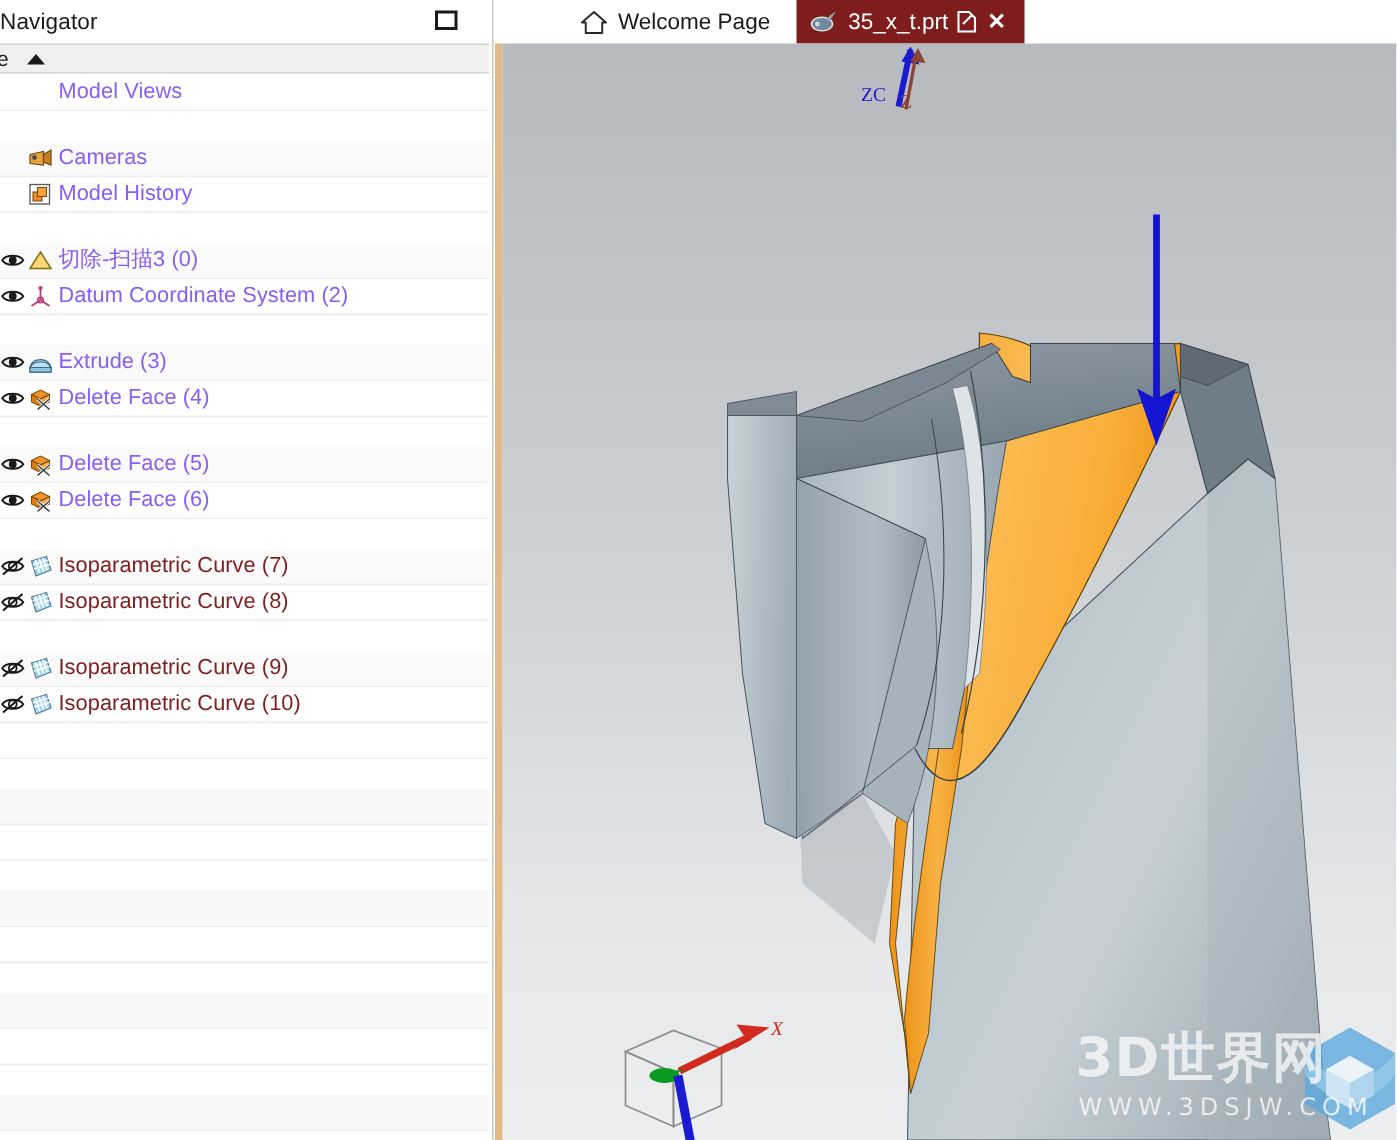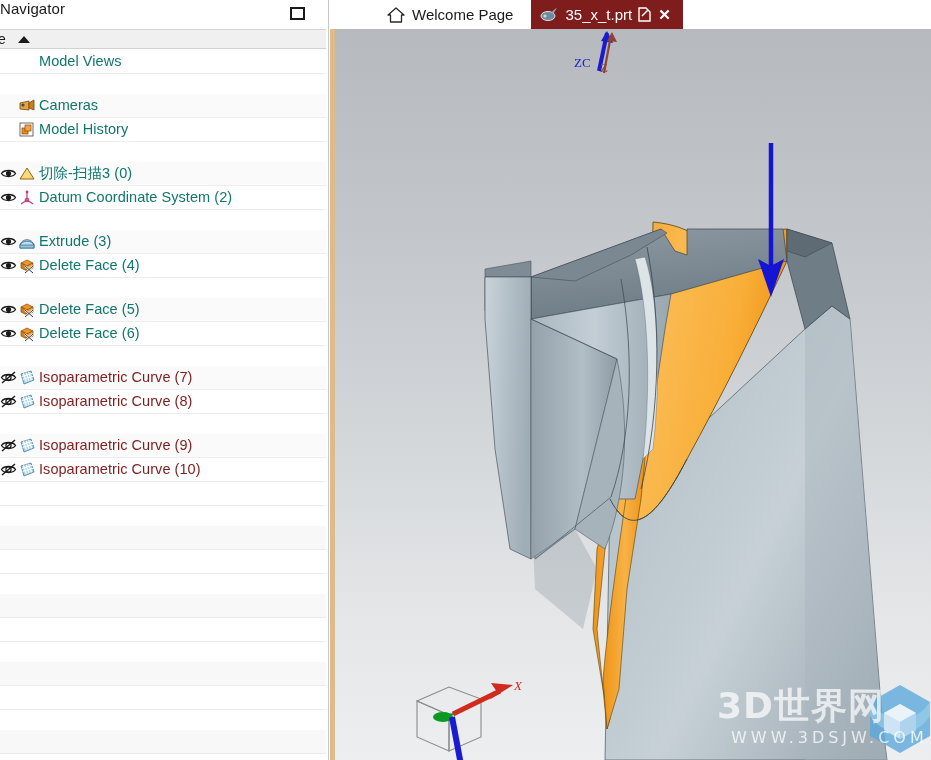--- a/index.html
+++ b/index.html
@@ -15,21 +15,21 @@
   #nav-panel {
     position: absolute; left: 0; top: 0;
     width: 329px; height: 760px;
     background: #ffffff;
     border-right: 1px solid #c9c9c9;
   }
   #nav-titlebar {
     position: relative;
     height: 29px;
     background: #ffffff;
-    display: flex; 
+    display: flex; align-items: center;
   }
   #nav-title {
     font-size: 15px; color: #1a1a1a;
     letter-spacing: .1px;
     margin-left: 0px;
     white-space: nowrap;
   }
   #nav-dock-btn {
     position: absolute; right: 23px; top: 7px;
     width: 15px; height: 13px;
@@ -90,21 +90,21 @@
   .ticon {
     width: 18px; height: 18px;
     flex: 0 0 18px;
     margin-right: 3px;
     position: relative;
   }
   .ticon svg { display: block; }
 
   .tlabel {
     font-size: 14.5px;
-    color: #0f766e;
+    color: #8b5cf6;
     line-height: 1;
     letter-spacing: .05px;
   }
   .tlabel.dim { color: #7f1d1d; }
   .tlabel.magenta { color: #cc00cc; font-weight: bold; }
 
   
   #tabbar {
     position: absolute; left: 330px; top: 0;
     width: 601px; height: 29px;
@@ -172,21 +172,21 @@
   #wm-text {
     position: absolute; left: 74px; top: 2px;
     font-size: 36px; line-height: 44px;
     color: rgba(255,255,255,.78);
     font-family: "DejaVu Sans", sans-serif;
     font-weight: bold;
     letter-spacing: 1px;
     white-space: nowrap;
   }
   #wm-url {
-    position: absolute; left: 88px; top: 48px;
+    position: absolute; left: 76px; top: 48px;
     font-size: 16px; line-height: 16px;
     color: rgba(255,255,255,.8);
     font-family: "DejaVu Sans", sans-serif;
     letter-spacing: 4px;
     white-space: nowrap;
   }
 </style>
 </head>
 <body>
 

